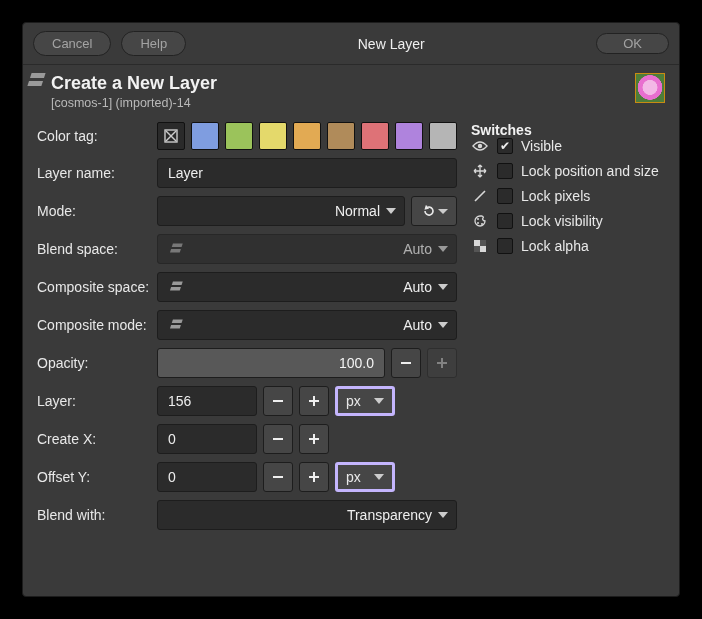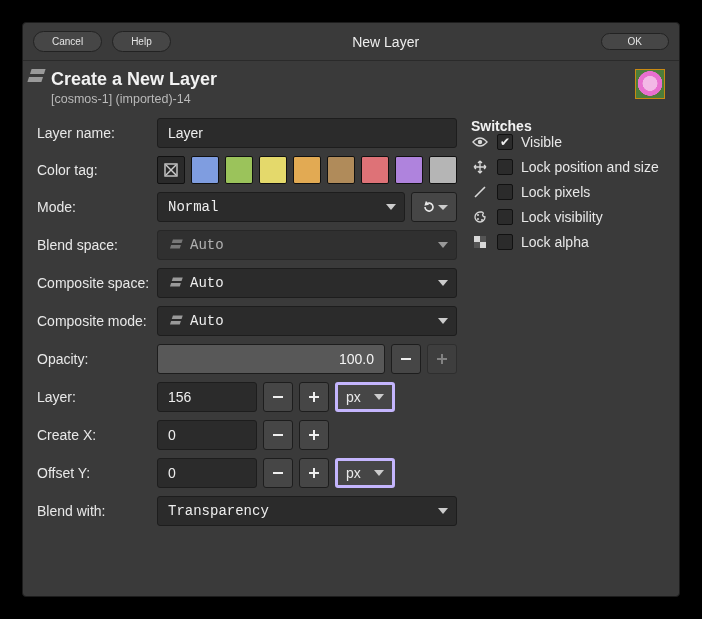--- a/index.html
+++ b/index.html
@@ -25,22 +25,22 @@
     align-items: center;
     padding: 8px 10px;
     gap: 10px;
     border-bottom: 1px solid #2a2a2a;
   }
   .btn {
     background: #464646;
     border: 1px solid #222;
     border-radius: 13px;
     padding: 4px 18px;
-    color: #e5e5e5;
-    font-size: 10px;
+    color: #a3a3a3;
+    font-size: 13px;
     cursor: pointer;
   }
   .btnbar .title {
     flex: 1;
     text-align: center;
     color: #eee;
     font-size: 14px;
   }
   .header {
     display: flex;
@@ -93,21 +93,21 @@
   .select {
     flex: 1;
     display: flex;
     align-items: center;
     justify-content: space-between;
     padding: 0 8px 0 10px;
     gap: 6px;
   }
   .select.disabled { opacity: 0.65; }
   .select .lefticon { width: 16px; display:inline-flex; justify-content:center; }
-  .select .lbl { flex: 1; text-align: left; font-family: Liberation Mono, monospace; }
+  .select .lbl { flex: 1; text-align: right; }
   .caret {
     width: 0; height: 0;
     border-left: 5px solid transparent;
     border-right: 5px solid transparent;
     border-top: 6px solid #ccc;
   }
   .resetbtn {
     width: 46px; height: 30px;
     background: #464646;
     border: 1px solid #1d1d1d;
@@ -183,44 +183,44 @@
       <h2>Create a New Layer</h2>
       <div class="sub">[cosmos-1] (imported)-14</div>
     </div>
     <div class="thumb"></div>
   </div>
 
   <div class="body">
     <div class="formcol">
 
       <div class="row">
-        <label>Layer name:</label>
-        <div class="ctl">
-          <input class="textinput" value="Layer" style="">
-        </div>
-      </div>
-
-      <div class="row">
         <label>Color tag:</label>
         <div class="ctl color-tags">
           <div class="ctag none">
             <svg width="14" height="14" viewBox="0 0 14 14">
                 <rect x="1" y="1" width="12" height="12" fill="none" stroke="#ccc" stroke-width="1.4"></rect>
                 <line x1="2" y1="2" x2="12" y2="12" stroke="#ccc" stroke-width="1.4"></line>
                 <line x1="12" y1="2" x2="2" y2="12" stroke="#ccc" stroke-width="1.4"></line>
               </svg>
           </div>
           <div class="ctag" style="background:#7f9de0"></div>
           <div class="ctag" style="background:#9bc35b"></div>
           <div class="ctag" style="background:#e4d96b"></div>
           <div class="ctag" style="background:#e2aa53"></div>
           <div class="ctag" style="background:#b08b5a"></div>
           <div class="ctag" style="background:#de7277"></div>
           <div class="ctag" style="background:#af83dd"></div>
           <div class="ctag" style="background:#b5b5b5"></div>
+        </div>
+      </div>
+
+      <div class="row">
+        <label>Layer name:</label>
+        <div class="ctl">
+          <input class="textinput" value="Layer" style="">
         </div>
       </div>
 
       <div class="row">
         <label>Mode:</label>
         <div class="ctl">
           <div class="select">
             <span class="lbl">Normal</span>
             <span class="caret"></span>
           </div>

